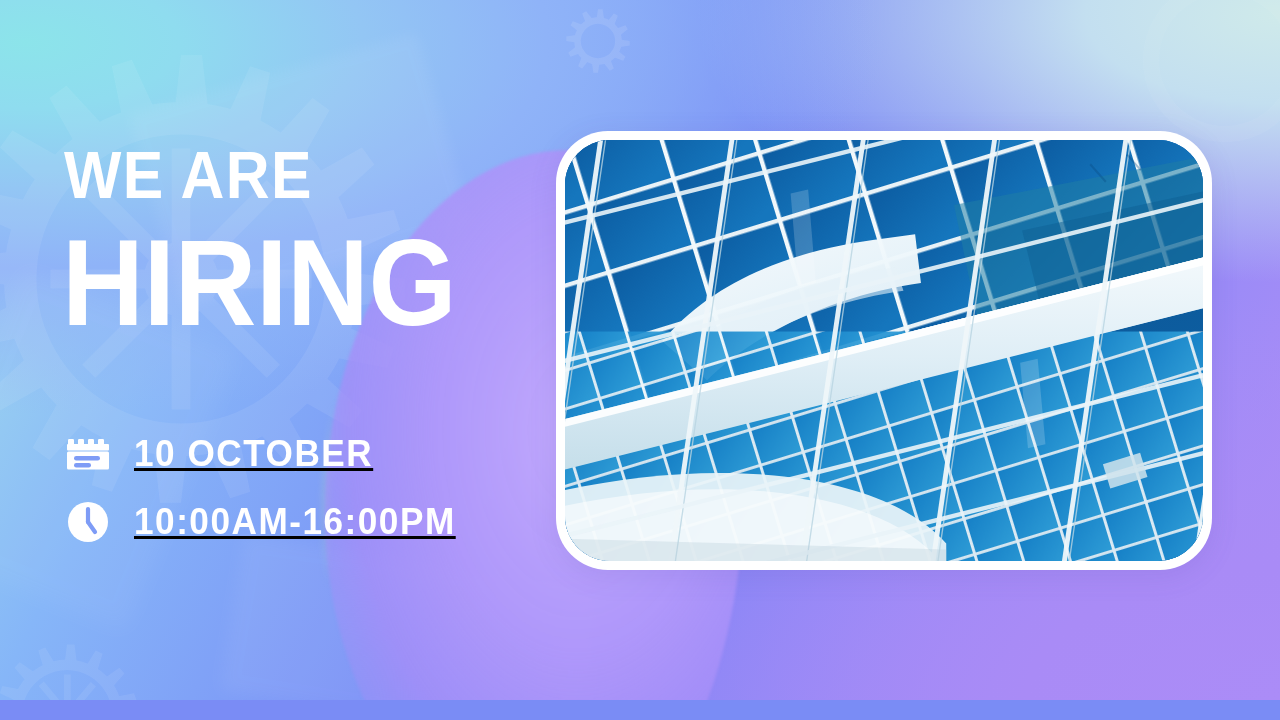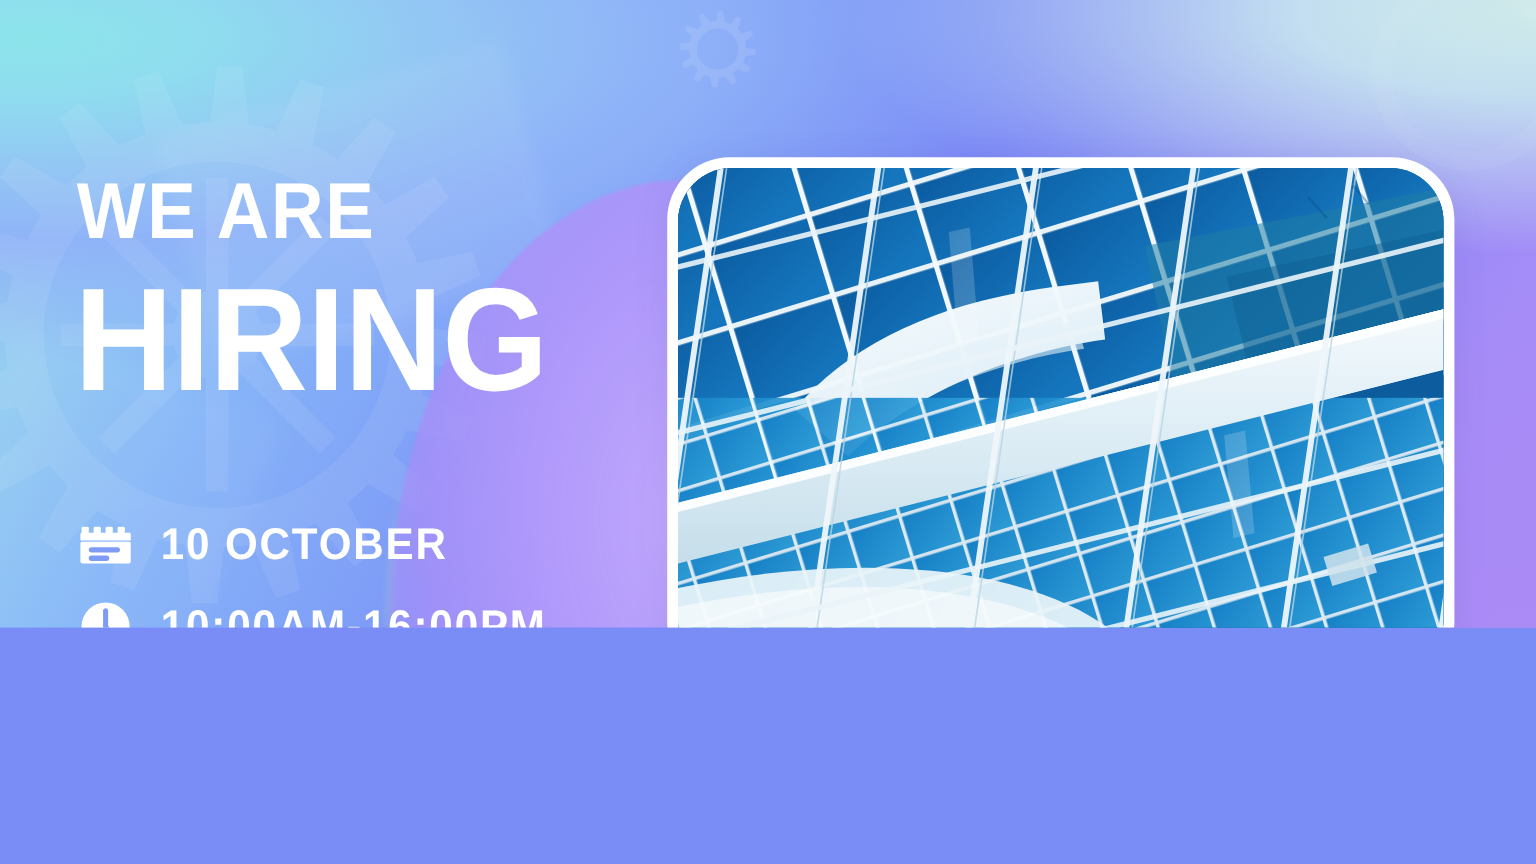--- a/index.html
+++ b/index.html
@@ -5,21 +5,21 @@
   * { margin:0; padding:0; box-sizing:border-box; }
   html,body { width:1280px; height:720px; overflow:hidden; }
   body {
     font-family:"Liberation Sans", sans-serif;
     background:#7a8cf5;
   }
 
   
   #poster {
     position:relative;
-    width:1280px; height:523px;
+    width:1280px; height:700px;
     overflow:hidden;
     background:
       radial-gradient(120% 95% at 2% 6%, #8ce4ea 0%, #8fdcef 10%, #93c6f4 22%, #8fb3f8 34%, rgba(140,170,250,0) 56%),
       radial-gradient(95% 80% at 100% 2%, #cfeaea 0%, #c3dff0 16%, rgba(170,190,245,0) 48%),
       radial-gradient(110% 105% at 100% 100%, #ab8cf7 0%, #a98bf6 18%, rgba(150,140,245,0) 55%),
       linear-gradient(118deg, #9fe3ea 0%, #86b6f8 22%, #7a8ef6 46%, #7d85f6 62%, #9a8bf7 82%, #b08ef7 100%);
   }
 
   
   .gear-layer { position:absolute; inset:0; pointer-events:none; }
@@ -80,21 +80,21 @@
     transform:scaleX(.93); transform-origin:left center;
     white-space:nowrap;
   }
 
   
   .meta-row {
     position:absolute; left:0;
     display:flex; align-items:center; gap:22px;
     white-space:nowrap;
   }
-  #meta-date { top:430px; }
+  #meta-date { top:430px;text-decoration:underline; }
   #meta-time { top:498px;text-decoration:underline; }
 
   .meta-icon { width:48px; height:48px; flex:0 0 48px; display:block; }
   .meta-icon svg { display:block; width:48px; height:48px; }
 
   .meta-text {
     font-size:37px;
     font-weight:800;
     letter-spacing:1.6px;
     color:#ffffff;

